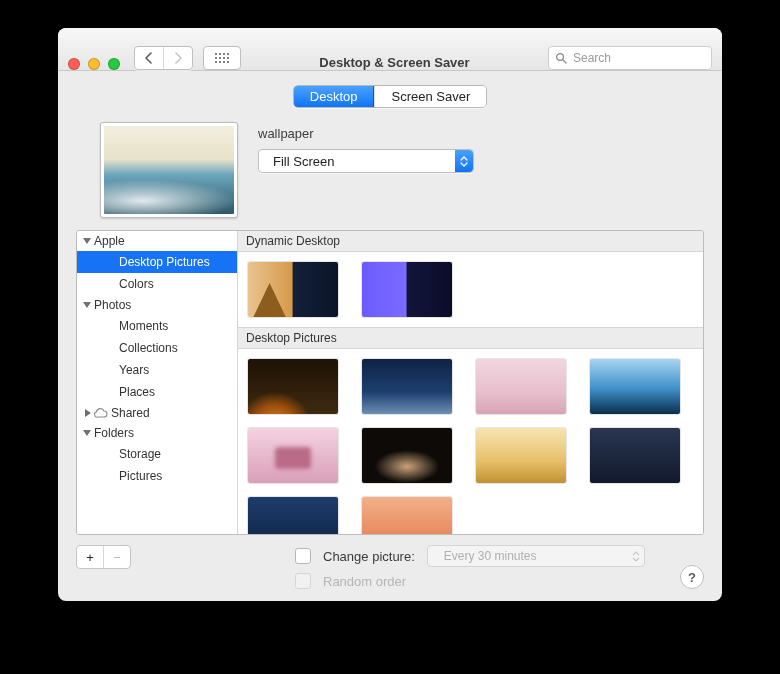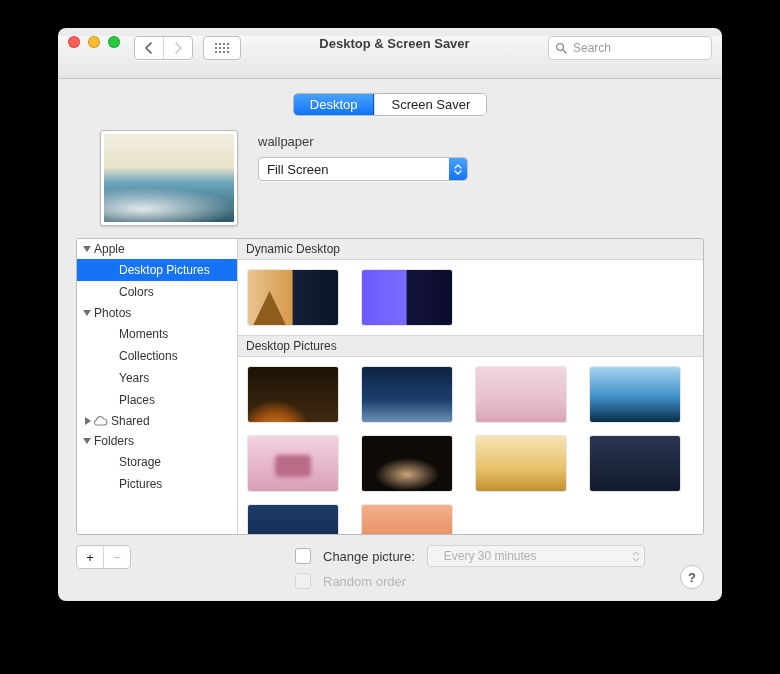--- a/index.html
+++ b/index.html
@@ -8,24 +8,23 @@
     position:absolute; left:58px; top:28px; width:664px; height:573px;
     background:#ececec; border-radius:8px;
     box-shadow: 0 20px 50px rgba(0,0,0,0.6), 0 0 0 1px rgba(0,0,0,0.15);
     overflow:hidden;
     display:flex; flex-direction:column;
   }
   
   .titlebar {
     height:42px; flex:0 0 42px;
     border-bottom:1px solid #c7c7c7;
-    display:flex; align-items:flex-start;
+    display:flex; align-items:flex-end;
     padding:0 10px;
     background:linear-gradient(#f7f7f7,#e6e6e6);
-    margin-top:8px;
   }
   .traffic { display:flex; gap:8px; margin-right:14px;}
   .tl-dot { width:12px; height:12px; border-radius:50%; box-shadow: inset 0 0 0 1px rgba(0,0,0,0.2);}
   .tl-close{ background:#ff5f57;} .tl-min{background:#febc2e;} .tl-zoom{background:#28c840;}
   .tb-group { display:flex; background:#fff; border:1px solid #bfbfbf; border-radius:4px; overflow:hidden; height:22px; box-shadow:0 1px 0 rgba(255,255,255,0.6);}
   .tb-btn { width:28px; display:flex; align-items:center; justify-content:center; border-right:1px solid #d8d8d8;}
   .tb-btn:last-child{border-right:none;}
   .tb-btn svg{ stroke:#5b5b5b; }
   .tb-btn.disabled svg{ opacity:0.35;}
   .grid-btn { margin-left:10px; }
@@ -63,21 +62,21 @@
     width:100%; height:100%;
     background:
       radial-gradient(120% 40% at 30% 85%, rgba(255,255,255,0.85) 0%, rgba(255,255,255,0) 60%),
       linear-gradient(#f3efe0 0%, #e8e2c8 38%, #6ca6bd 55%, #2c5766 100%);
   }
   .top-ctrls{ display:flex; flex-direction:column; gap:8px; padding-top:4px;}
   .wp-label{ color:#3c3c3c;}
   .popup {
     display:flex; align-items:center; justify-content:space-between;
     width:200px; height:22px; background:#fff; border:1px solid #bfbfbf; border-radius:4px;
-    padding-left:8px; font-size:13px; color:#222;
+    padding-left:14px; font-size:13px; color:#222;
     box-shadow: 0 1px 0 rgba(255,255,255,0.6);
   }
   .popup-arrows{
     width:18px; height:100%; background:linear-gradient(#4aa1ff,#1074f7);
     border-top-right-radius:4px; border-bottom-right-radius:4px;
     display:flex; flex-direction:column; align-items:center; justify-content:center; gap:1px;
   }
   .popup-arrows svg{ display:block; }
 
   .split {

